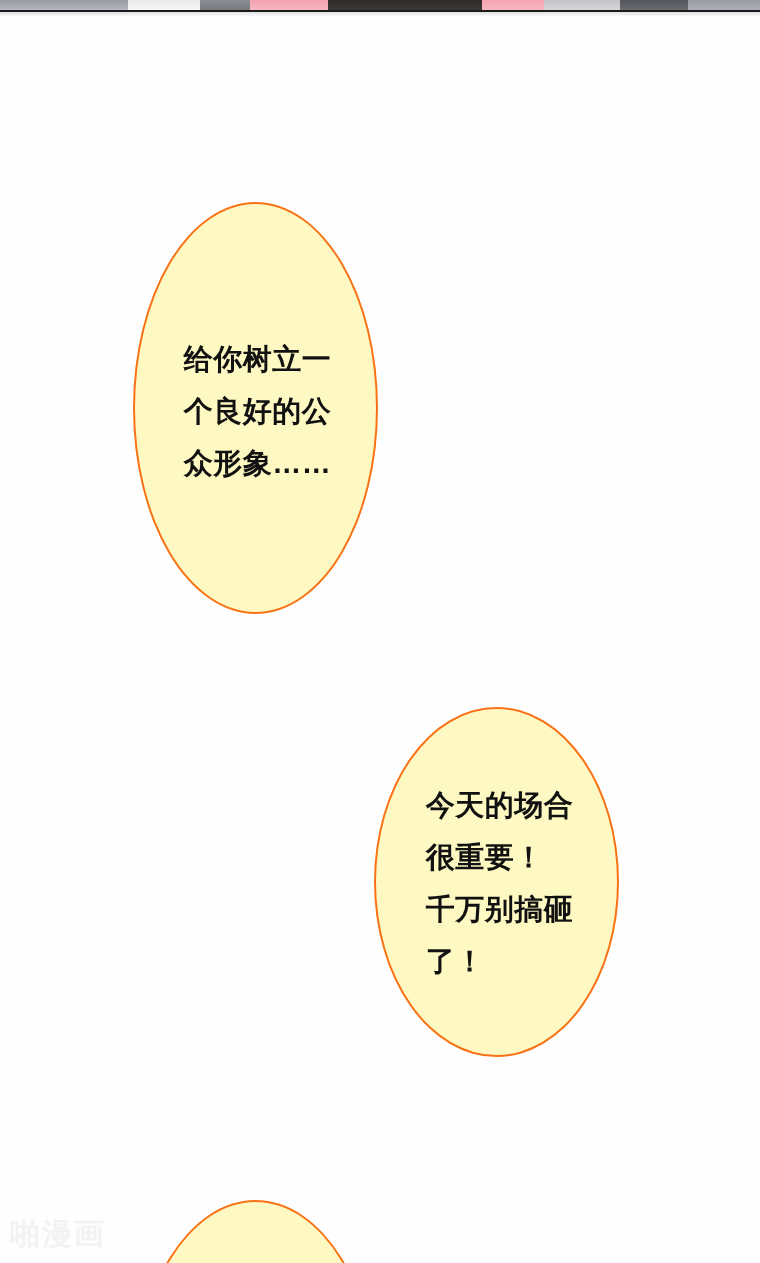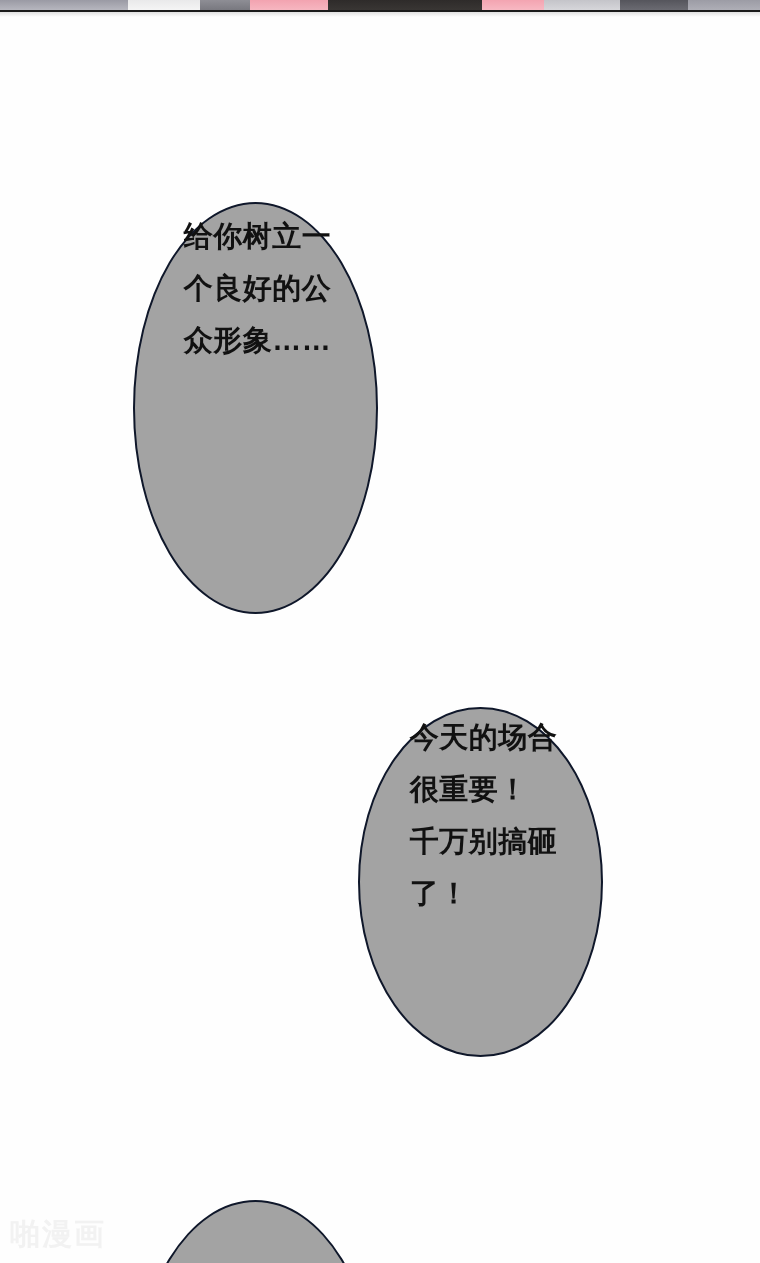--- a/index.html
+++ b/index.html
@@ -49,26 +49,26 @@
     left: 0;
     top: 12px;
     width: 760px;
     height: 5px;
     background: linear-gradient(to bottom, rgba(120,120,120,0.22), rgba(255,255,255,0));
   }
 
   
   .bubble {
     position: absolute;
-    border: 2px solid #0f172a;
+    border: 2px solid #f97316;
     border-radius: 50%;
-    background: #a3a3a3;
+    background: #fef9c3;
     box-sizing: border-box;
     display: flex;
-    align-items: flex-start;
+    align-items: center;
     justify-content: center;
   }
   .bubble-text {
     color: #111111;
     font-size: 29px;
     line-height: 52px;
     font-weight: 700;
     text-align: left;
     white-space: pre-line;
     letter-spacing: 0.5px;
@@ -80,21 +80,21 @@
     top: 202px;
     width: 245px;
     height: 412px;
   }
   #bubble-1 .bubble-text {
     margin-top: 6px;
     margin-left: 4px;
   }
 
   #bubble-2 {
-    left: 358px;
+    left: 374px;
     top: 707px;
     width: 245px;
     height: 350px;
   }
   #bubble-2 .bubble-text {
     margin-top: 2px;
     margin-left: 6px;
   }
 
   

